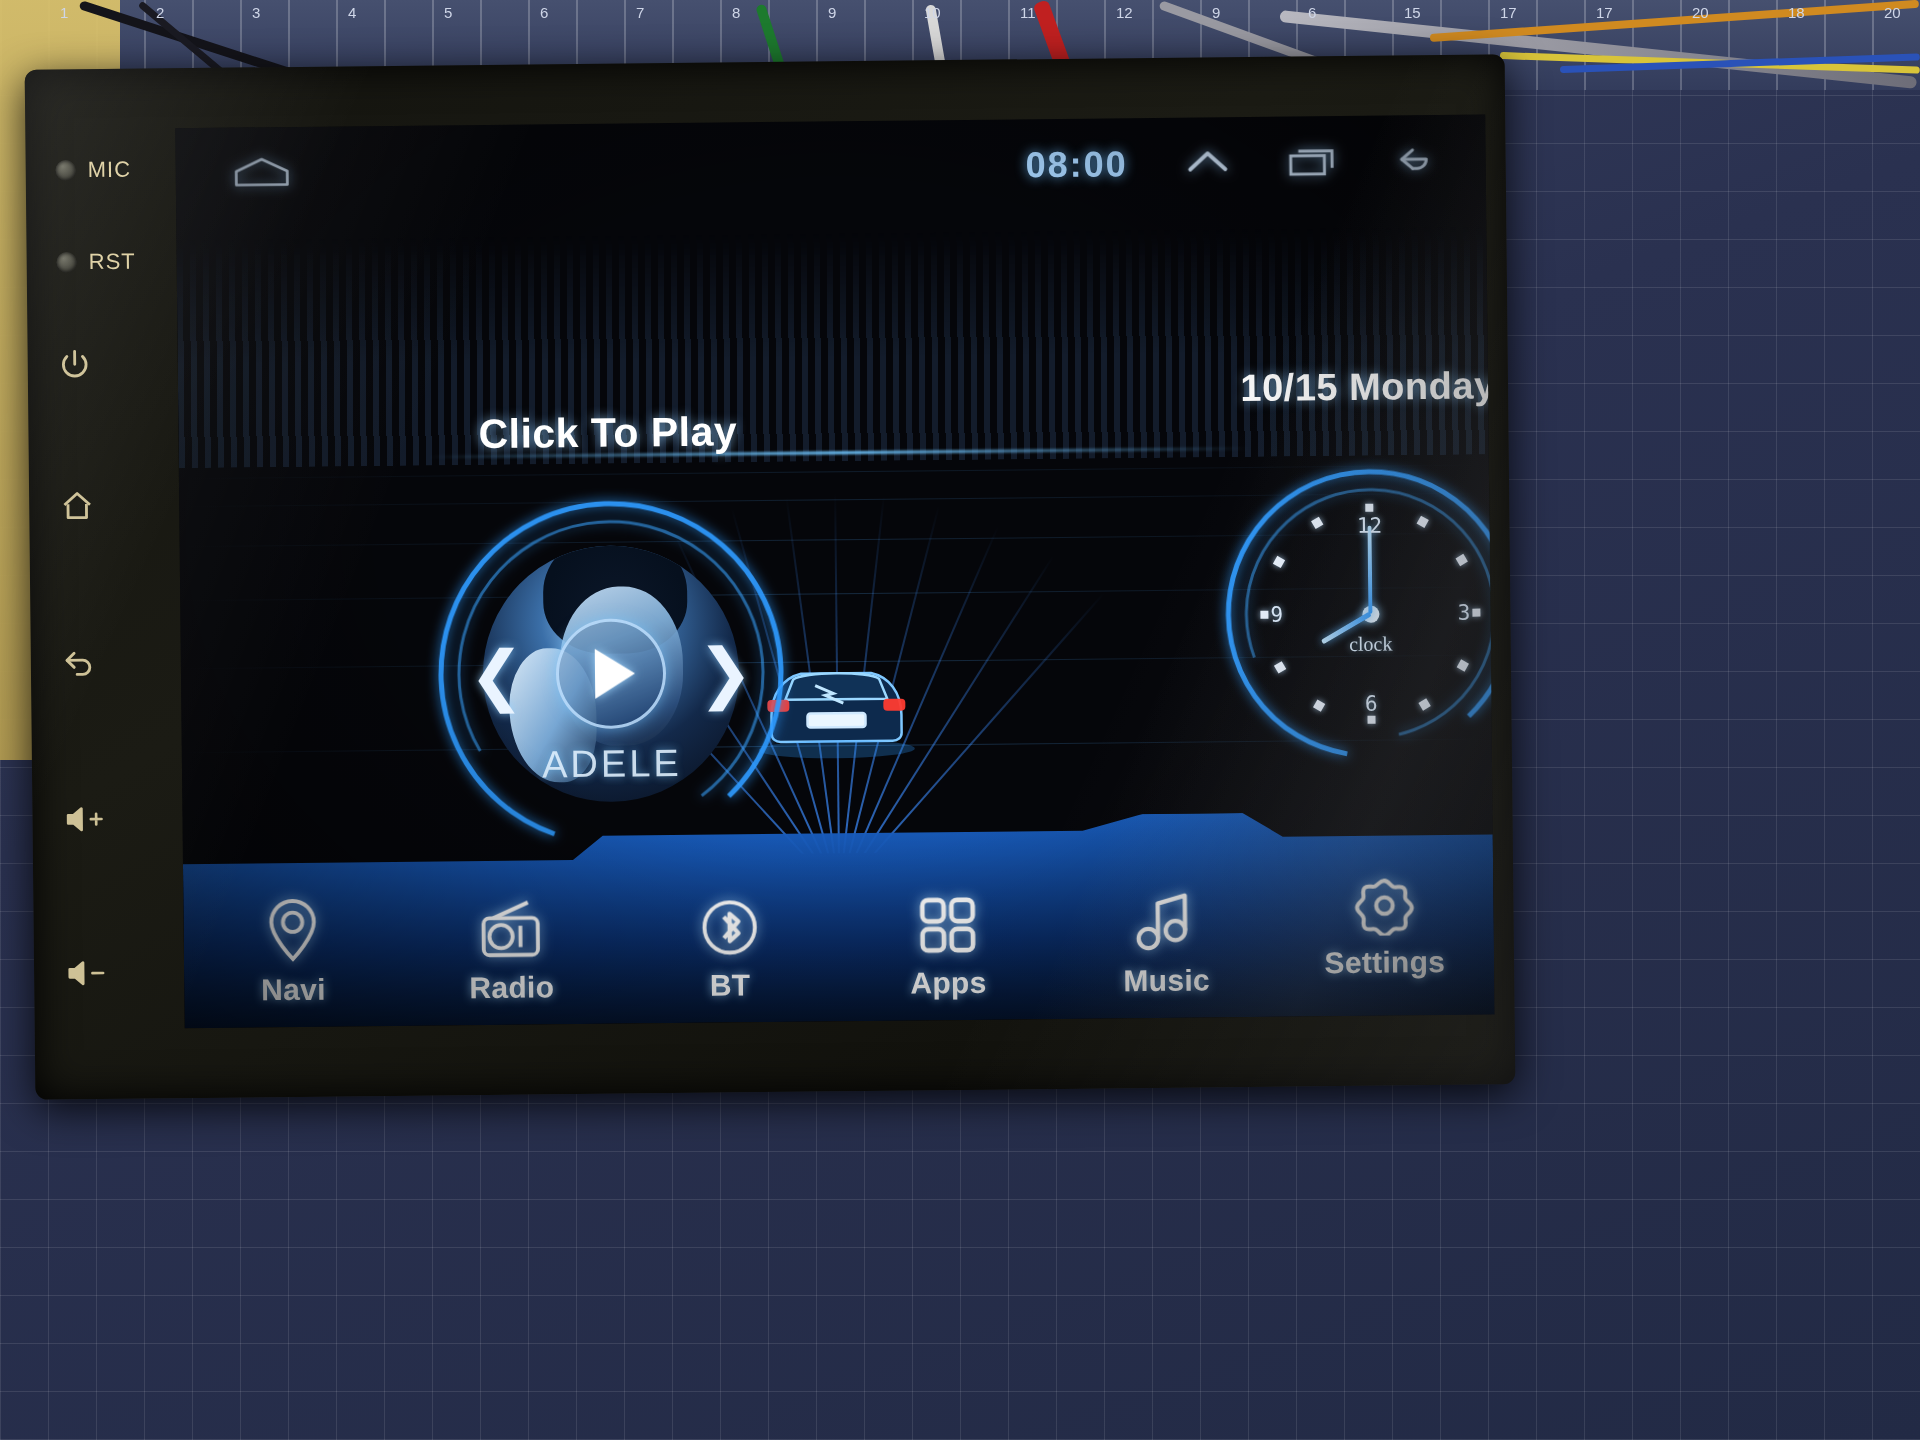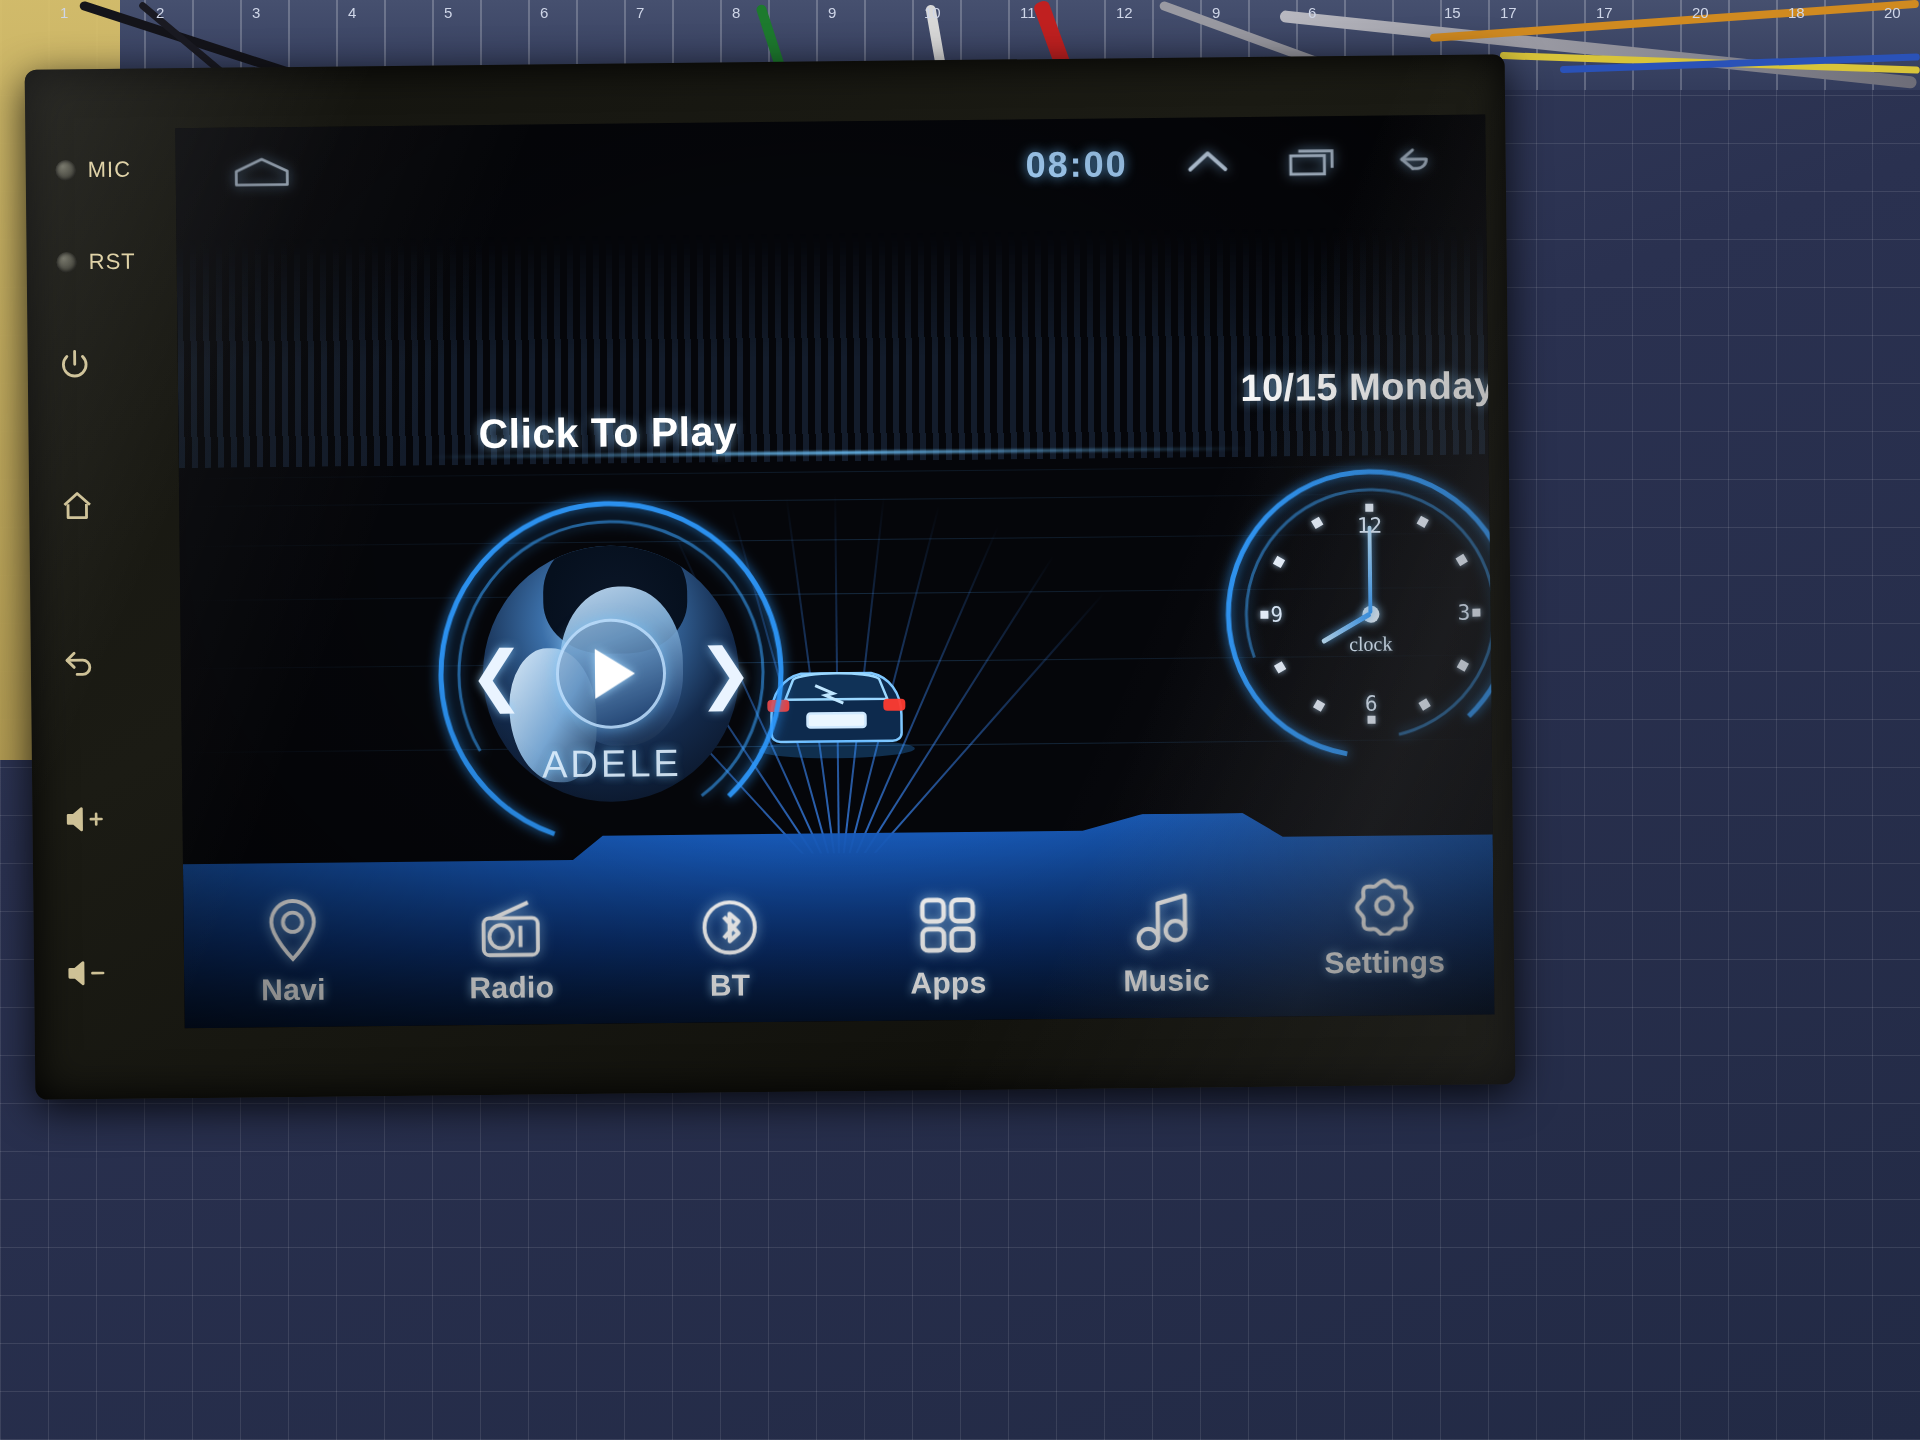--- a/index.html
+++ b/index.html
@@ -433,19 +433,19 @@
     <span class="ruler-num" style="left: 444px;">5</span>
     <span class="ruler-num" style="left: 540px;">6</span>
     <span class="ruler-num" style="left: 636px;">7</span>
     <span class="ruler-num" style="left: 732px;">8</span>
     <span class="ruler-num" style="left: 828px;">9</span>
     <span class="ruler-num" style="left: 924px;">10</span>
     <span class="ruler-num" style="left: 1020px;">11</span>
     <span class="ruler-num" style="left: 1116px;">12</span>
     <span class="ruler-num" style="left: 1212px;">9</span>
     <span class="ruler-num" style="left: 1308px;">6</span>
-    <span class="ruler-num" style="left: 1444px; text-align: right;">15</span>
+    <span class="ruler-num" style="left: 1404px; text-align: right;">15</span>
     <span class="ruler-num" style="left: 1500px;">17</span>
     <span class="ruler-num" style="left: 1596px;">17</span>
     <span class="ruler-num" style="left: 1692px;">20</span>
     <span class="ruler-num" style="left: 1788px;">18</span>
     <span class="ruler-num" style="left: 1884px;">20</span>
   </div>
 
 </body></html>

